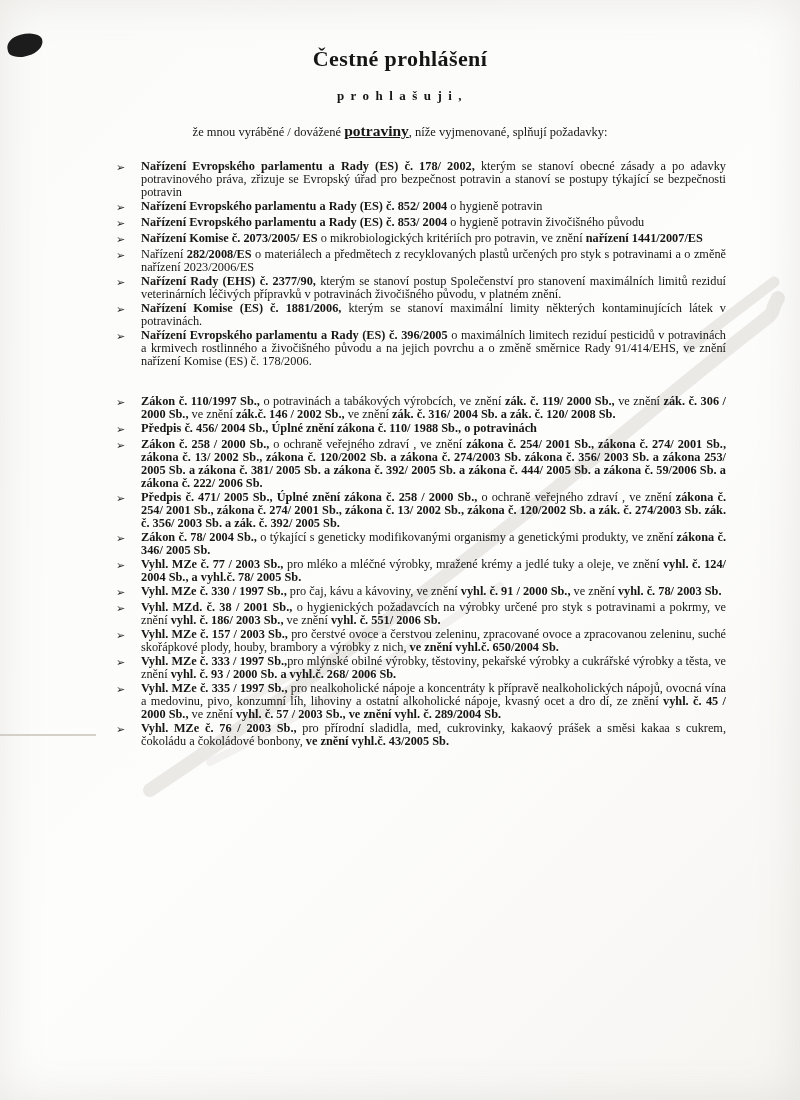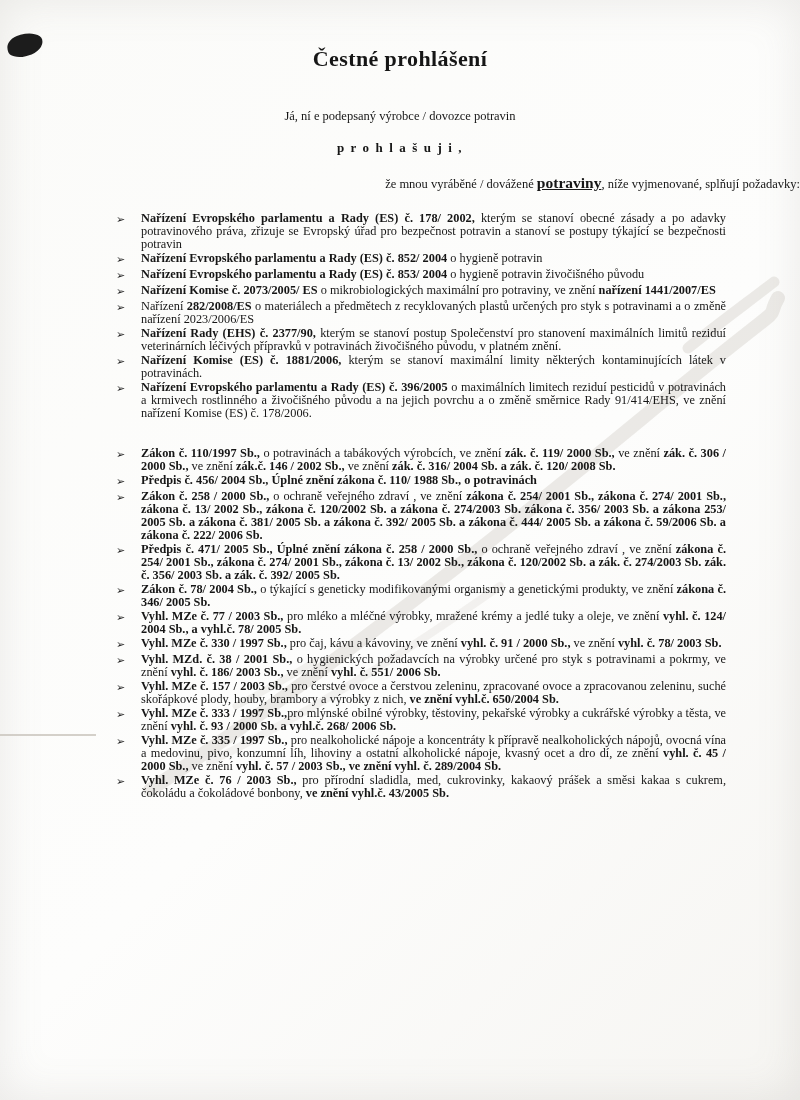--- a/index.html
+++ b/index.html
@@ -23,21 +23,21 @@
   }
   .edge-line {
     position: absolute; left: 0; top: 734px; width: 96px; height: 2px;
     background: #c9c4bd; opacity: 0.8;
   }
   .watermark { position: absolute; left: 0; top: 0; width: 800px; height: 1100px; pointer-events: none; }
   .content { position: relative; padding-top: 46px; }
   .title { margin: 0; text-align: center; font-size: 22px; font-weight: 700; letter-spacing: 0.4px; }
   .intro { margin: 37px 0 0; text-align: center; font-size: 12.5px; }
   .declare { margin: 16px 12px 0; text-align: center; font-size: 13px; font-weight: 700; letter-spacing: 1.6px; }
-  .subject { margin: 18px 0 0; text-align: right; font-size: 12.5px; }
+  .subject { margin: 18px 0 0; text-align: center; font-size: 12.5px; }
   .subject .emph { font-weight: 700; font-size: 15.5px; text-decoration: underline; }
   .list { margin: 20px 74px 0 116px; }
   .list.second { margin-top: 27px; }
   .item { display: flex; margin: 0 0 1px; }
   .bullet {
     flex: 0 0 25px; font-size: 11px; line-height: 14px; padding-top: 1px;
     font-family: "DejaVu Sans", sans-serif; color: #222;
   }
   .itext { flex: 1; font-size: 12.3px; line-height: 13px; text-align: justify; }
   .itext .b { font-weight: 700; }
@@ -55,42 +55,41 @@
       <path d="M150 790 C 300 690, 470 560, 640 420 S 760 330, 778 298" stroke-width="14"></path>
       <path d="M210 762 C 330 702, 420 642, 500 586" stroke-width="8" opacity="0.6"></path>
       <path d="M688 348 C 718 324, 748 302, 774 282" stroke-width="11"></path>
       <path d="M236 706 C 262 692, 288 678, 314 662" stroke-width="7" opacity="0.7"></path>
     </g>
   </svg>
 
   <div class="content">
     <h1 class="title">Čestné prohlášení</h1>
 
-    <p class="intro">Já, ní e podepsaný výrobce / dovozce potravin</p>
 
     <p class="declare">p r o h l a š u j i ,</p>
 
     <p class="subject"><span>že mnou vyráběné / dovážené </span><span class="emph">potraviny</span><span>, níže vyjmenované, splňují požadavky:</span></p>
 
     <div class="list first">
         <div class="item">
           <span class="bullet">➢</span>
           <span class="itext"><span class="b">Nařízení Evropského parlamentu a Rady (ES) č. 178/ 2002,</span><span> kterým se stanoví obecné zásady a po adavky potravinového práva, zřizuje se Evropský úřad pro bezpečnost potravin a stanoví se postupy týkající se bezpečnosti potravin</span></span>
         </div>
         <div class="item">
           <span class="bullet">➢</span>
           <span class="itext"><span class="b">Nařízení Evropského parlamentu a Rady (ES) č. 852/ 2004</span><span> o hygieně potravin</span></span>
         </div>
         <div class="item">
           <span class="bullet">➢</span>
           <span class="itext"><span class="b">Nařízení Evropského parlamentu a Rady (ES) č. 853/ 2004</span><span> o hygieně potravin živočišného původu</span></span>
         </div>
         <div class="item">
           <span class="bullet">➢</span>
-          <span class="itext"><span class="b">Nařízení Komise č. 2073/2005/ ES</span><span> o mikrobiologických maximální pro potraviny, ve znění </span><span class="b">nařízení 1441/2007/ES</span></span>
+          <span class="itext"><span class="b">Nařízení Komise č. 2073/2005/ ES</span><span> o mikrobiologických kritériích pro potravin, ve znění </span><span class="b">nařízení 1441/2007/ES</span></span>
         </div>
         <div class="item">
           <span class="bullet">➢</span>
           <span class="itext"><span>Nařízení </span><span class="b">282/2008/ES</span><span> o materiálech a předmětech z recyklovaných plastů určených pro styk s potravinami a o změně nařízení 2023/2006/ES</span></span>
         </div>
         <div class="item">
           <span class="bullet">➢</span>
           <span class="itext"><span class="b">Nařízení Rady (EHS) č. 2377/90,</span><span> kterým se stanoví postup Společenství pro stanovení maximálních limitů reziduí veterinárních léčivých přípravků v potravinách živočišného původu, v platném znění.</span></span>
         </div>
         <div class="item">

